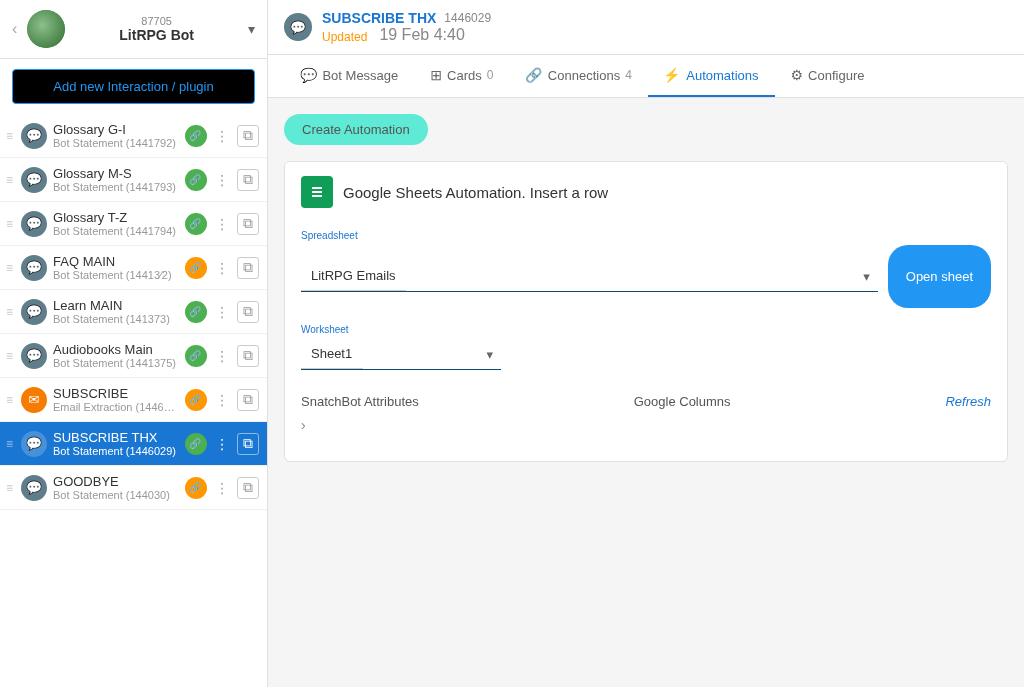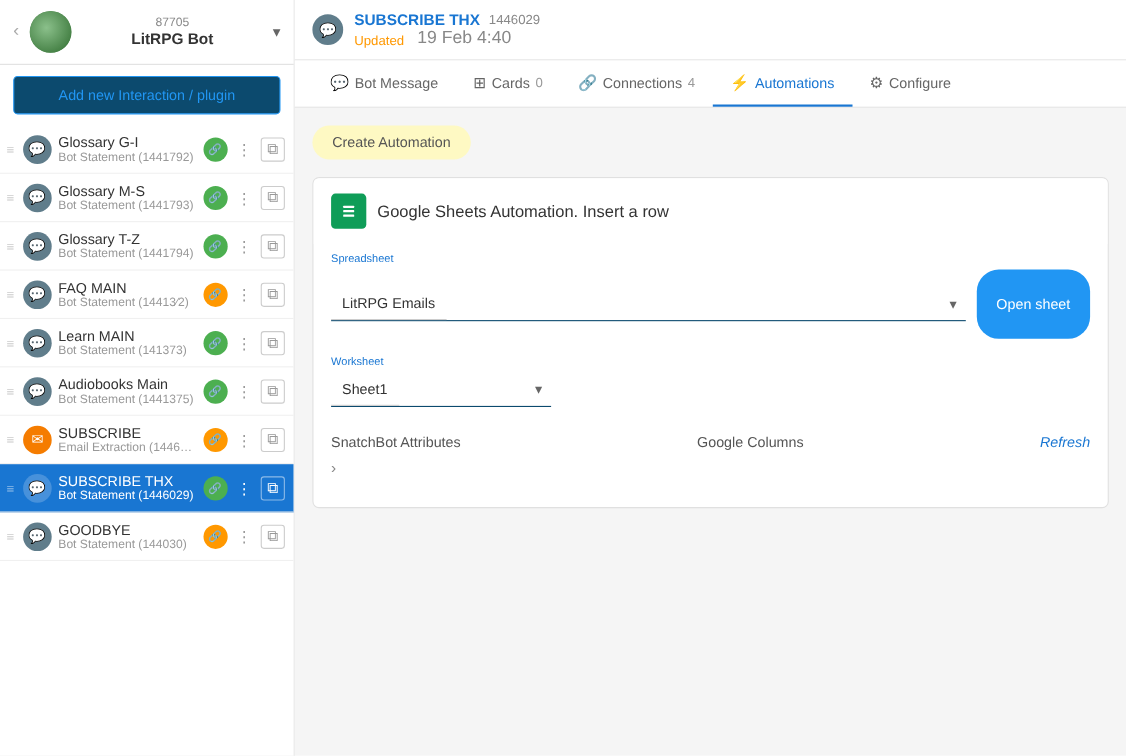--- a/index.html
+++ b/index.html
@@ -36,21 +36,21 @@
     }
     .sidebar-bot-info { flex: 1; text-align: center; }
     .sidebar-bot-id { font-size: 11px; color: #888; }
     .sidebar-bot-name { font-size: 14px; font-weight: 600; color: #333; }
     .sidebar-header-wrapper { position: relative; }
 
     .add-interaction-btn {
       margin: 10px 12px;
       padding: 9px 14px;
       border: 1.5px solid #2196F3;
-      background: #0c4a6e;
+      background: #000000;
       color: #2196F3;
       border-radius: 4px;
       font-size: 13px;
       cursor: pointer;
       text-align: center;
     }
 
     .sidebar-list { flex: 1; overflow-y: auto; }
     .sidebar-item {
       display: flex;
@@ -142,21 +142,21 @@
 
     
     .tab-content {
       flex: 1;
       overflow-y: auto;
       padding: 16px;
       background: #f5f5f5;
     }
 
     .create-automation-btn {
-      background: #fef9c3;
+      background: #5eead4;
       border: none;
       padding: 8px 18px;
       border-radius: 20px;
       font-size: 13px;
       color: #555;
       cursor: pointer;
       margin-bottom: 16px;
       display: inline-block;
       text-align: center;
     }

